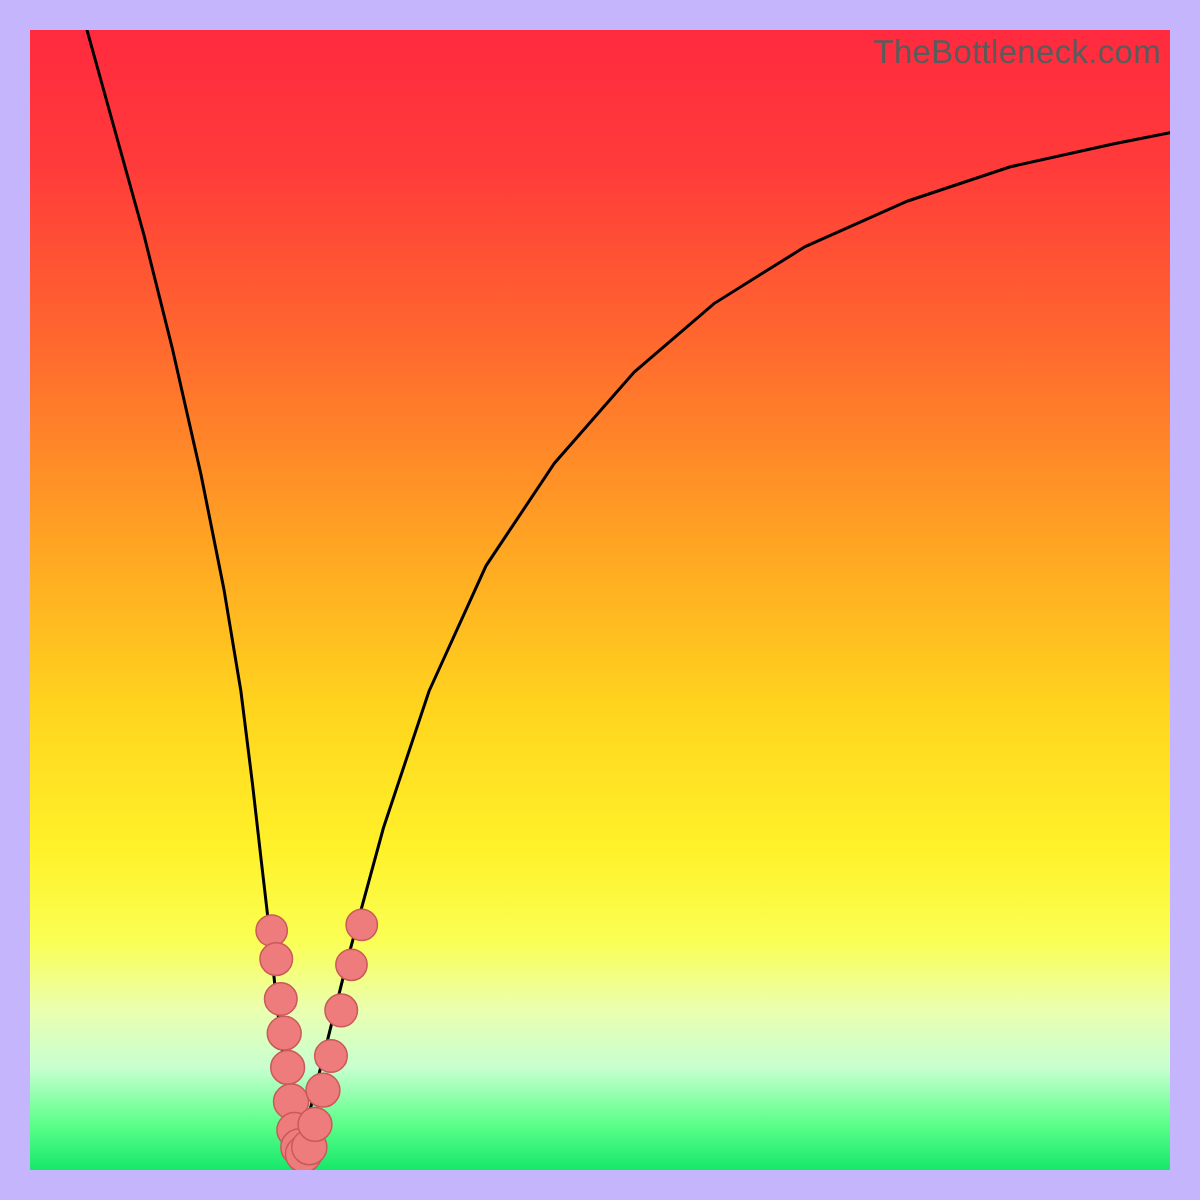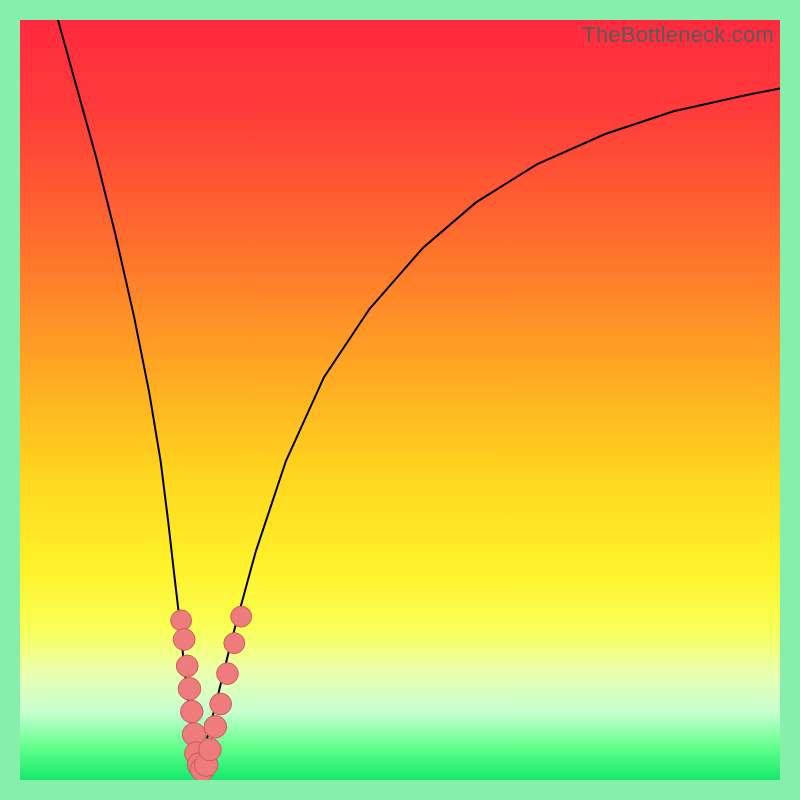--- a/index.html
+++ b/index.html
@@ -8,21 +8,21 @@
     width: 800px;
     height: 800px;
     overflow: hidden;
     background: #000;
     font-family: Arial, Helvetica, sans-serif;
   }
   .outer {
     position: relative;
     width: 800px;
     height: 800px;
-    background: #86efac;
+    background: #c4b5fd;
   }
   .plot {
     position: absolute;
     left: 20px;
     top: 20px;
     width: 760px;
     height: 760px;
     overflow: hidden;
   }
   .watermark {

